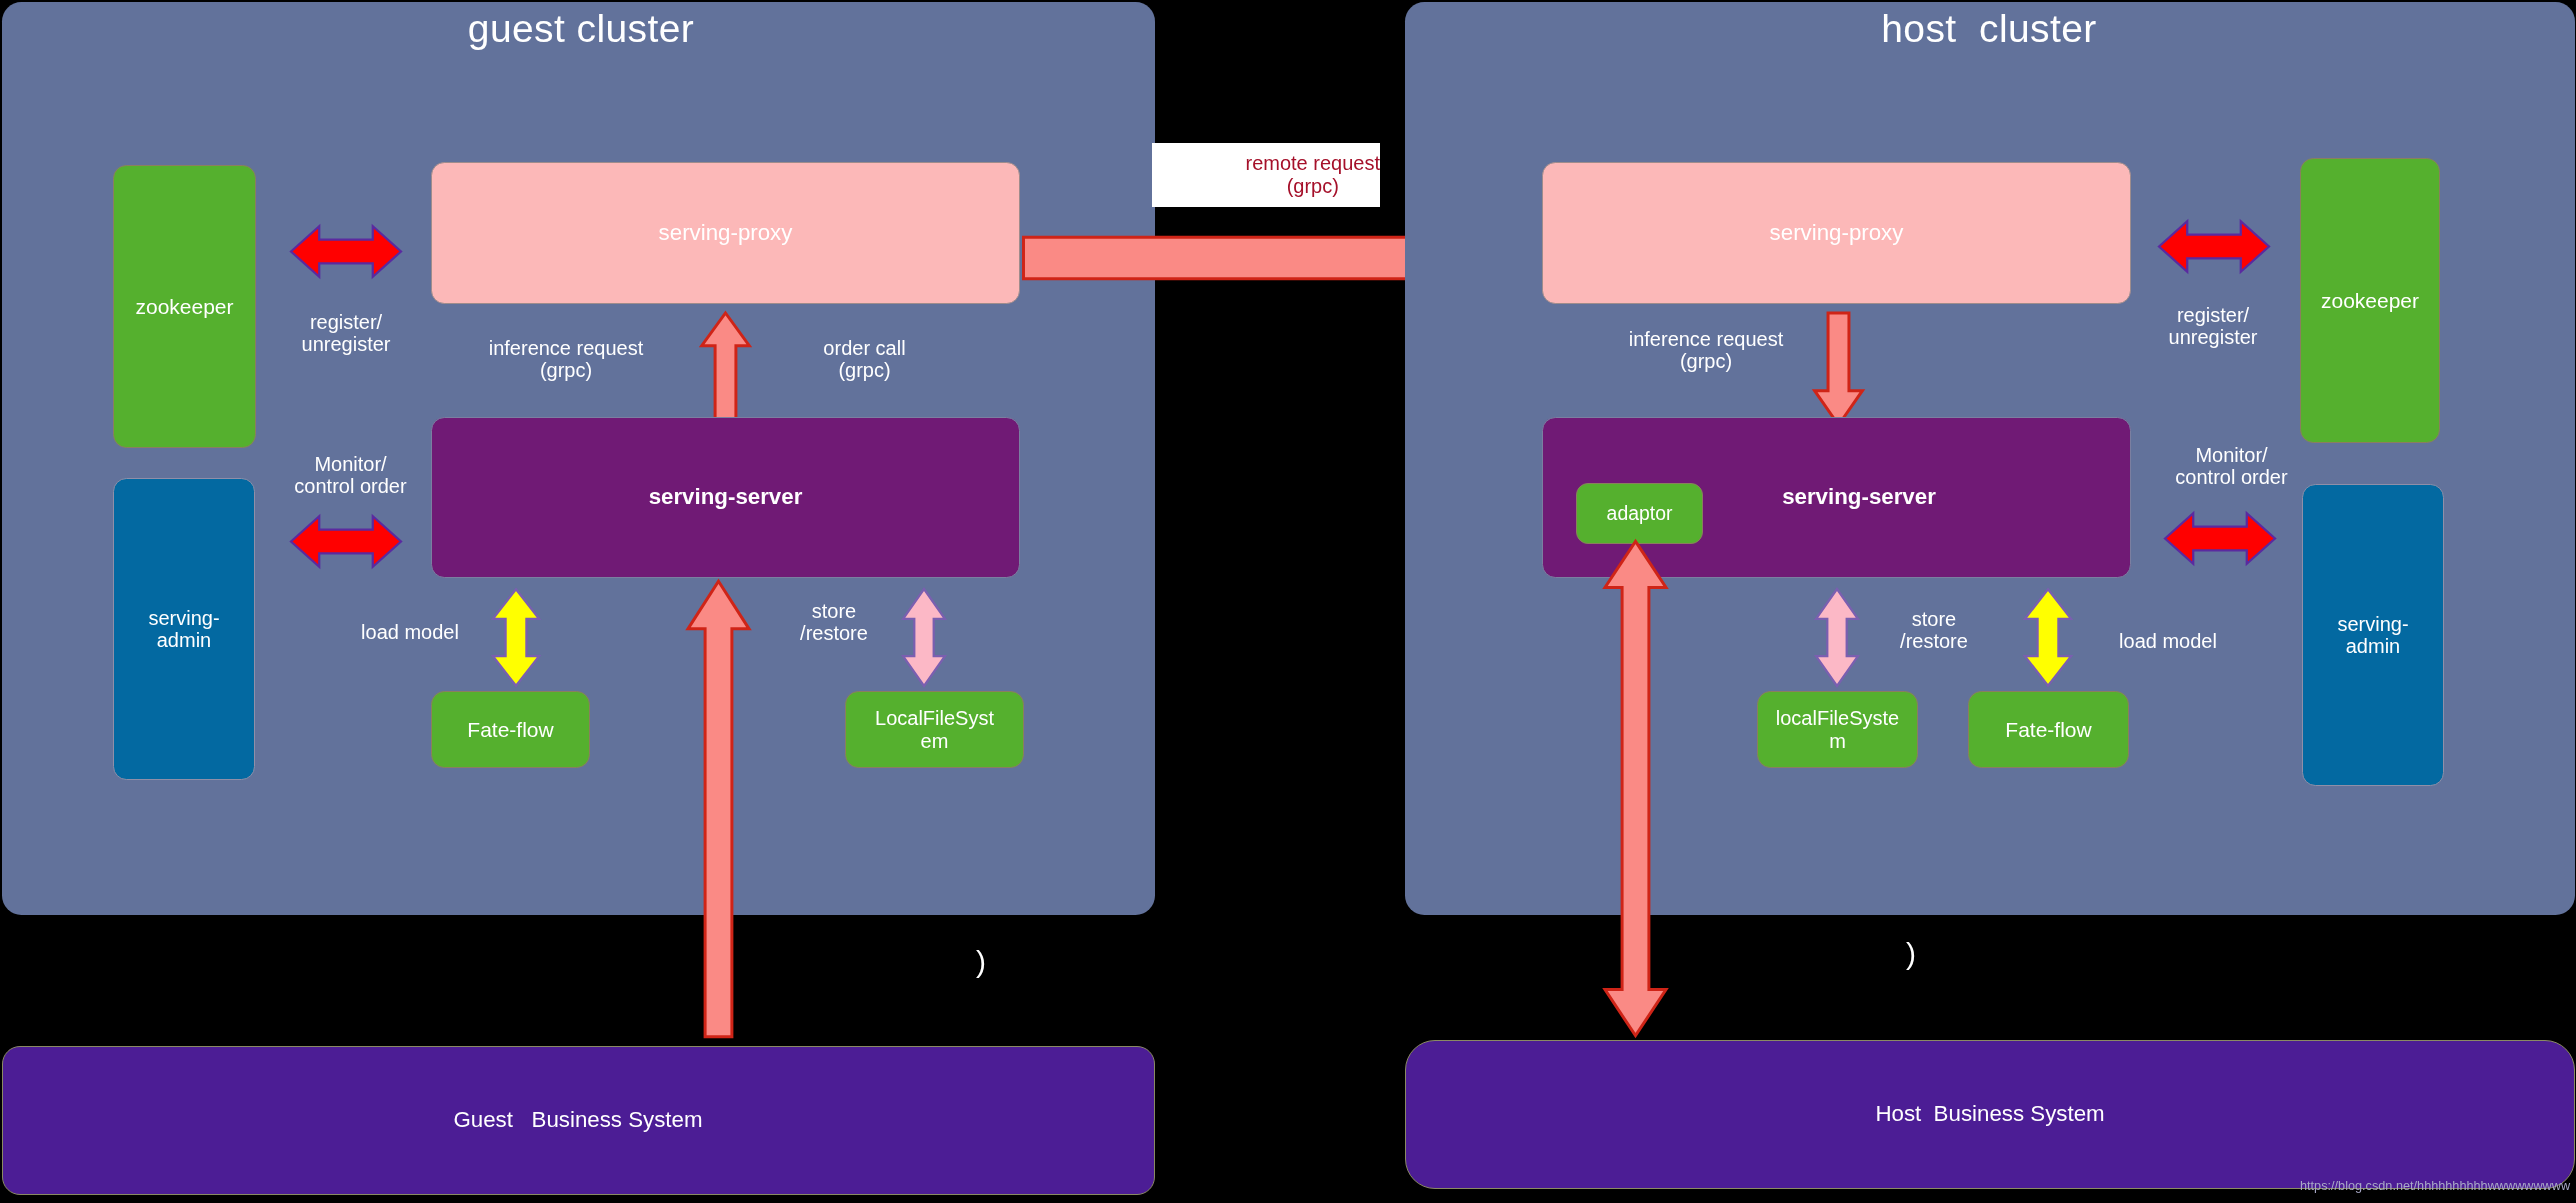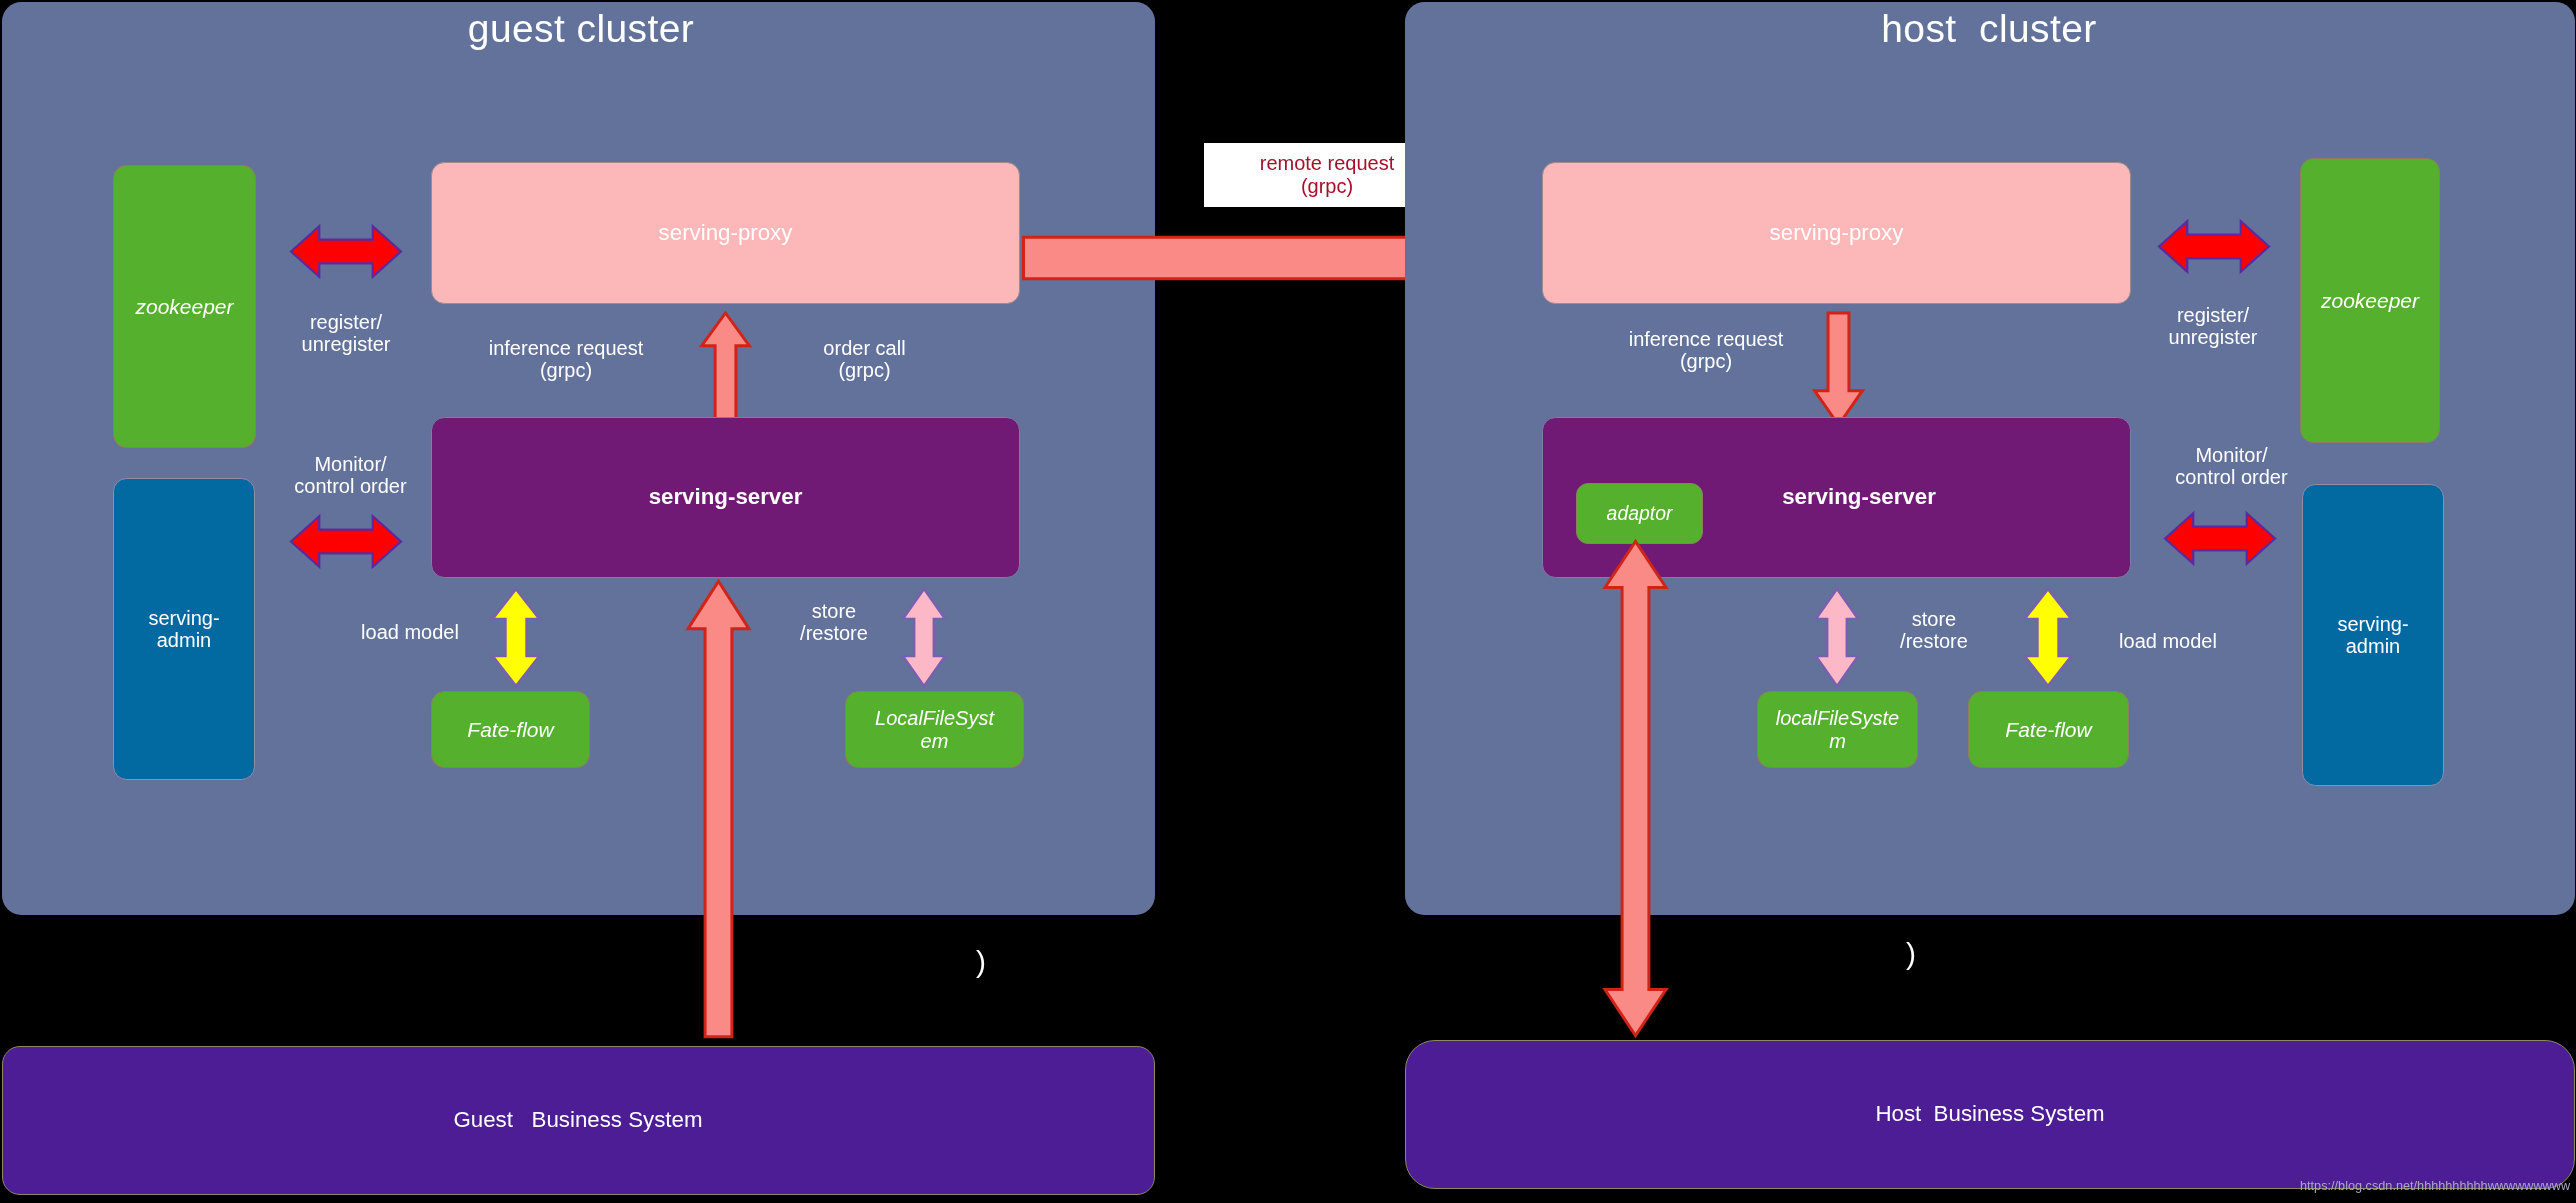--- a/index.html
+++ b/index.html
@@ -12,21 +12,21 @@
   }
   .cluster-title{
     position:absolute;color:#ffffff;font-size:39px;white-space:pre;
     letter-spacing:0.4px;
   }
   .node{
     position:absolute;border-radius:13.4px;display:flex;align-items:center;
     justify-content:center;text-align:center;color:#fff;line-height:1.12;
     box-sizing:border-box;
   }
-  .node.green{background:#55b02e;border:0.7px solid #8a7f5e;font-style:italic;}
+  .node.green{background:#55b02e;border:0.7px solid #8a7f5e;}
   .node.pink{background:#fcb8b8;border:0.7px solid #9e8c8c;}
   .node.blue{background:#701a75;border:0.7px solid #7b7fa0;font-weight:bold;}
   .node.lilac{background:#0369a1;border:0.7px solid #8f8fa8;}
   .node.periwinkle{background:#4c1d95;border:0.7px solid #8a8a63;}
   .label{
     position:absolute;color:#ffffff;text-align:center;white-space:pre-line;
     line-height:1.12;font-size:20px;
   }
   .remote-label{
     position:absolute;background:#ffffff;color:#a5102a;text-align:center;
@@ -110,21 +110,21 @@
 
   <div class="paren" style="left:976px;top:945px;">)</div>
 
   <div class="node periwinkle" style="left:1.5px;top:1046px;width:1153px;height:149px;font-size:22.3px;border-radius:18px;">
     <span style="white-space:pre;">Guest   Business System</span>
   </div>
 
   <svg class="arrow" style="left:1022px;top:221px;" width="521" height="74" viewBox="0 0 700 100">
     <polygon points="0,22 620,22 620,0 700,50 620,100 620,78 0,78" fill="#fa8a85" stroke="#cf2417" stroke-width="4"></polygon>
   </svg>
-  <div class="remote-label" style="left:1204px;top:143px;width:246px;height:64px;">
+  <div class="remote-label" style="left:1152px;top:143px;width:228px;height:64px;align-items:flex-end;">
     <span style="white-space:pre-line;">remote request
 (grpc)</span>
   </div>
 
   <div class="cluster" style="left:1405px;top:1.5px;width:1170px;height:913px;"></div>
 
   <div class="cluster-title" style="left:1855px;top:7.4px;width:268px;text-align:center;">host  cluster</div>
 
   <div class="node pink" style="left:1542px;top:162px;width:589px;height:142px;font-size:22.3px;">
     <span>serving-proxy</span>

